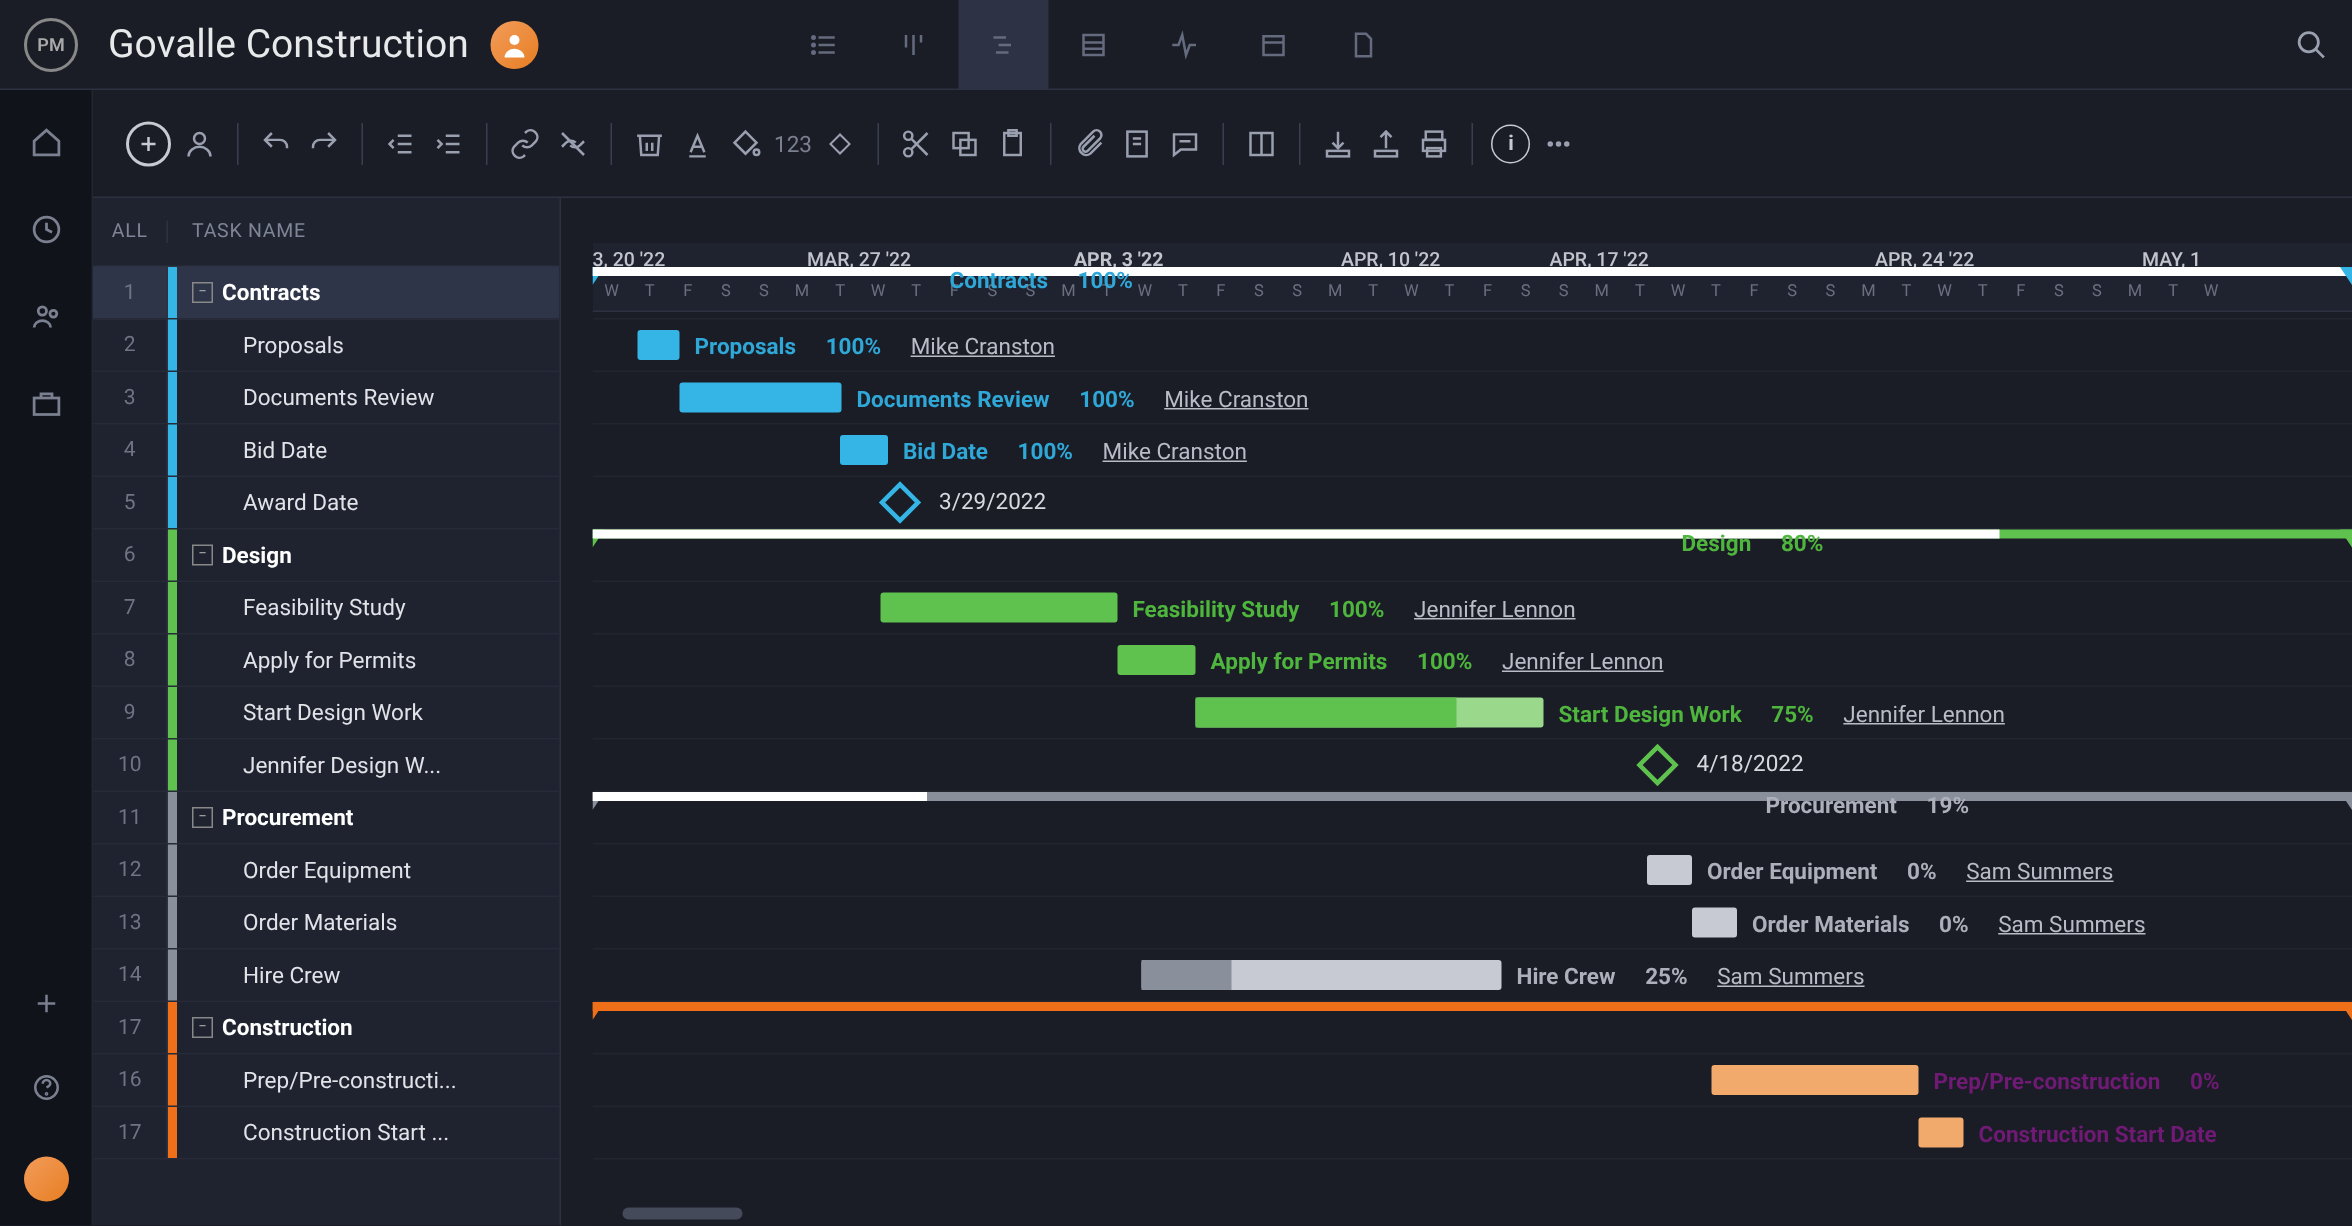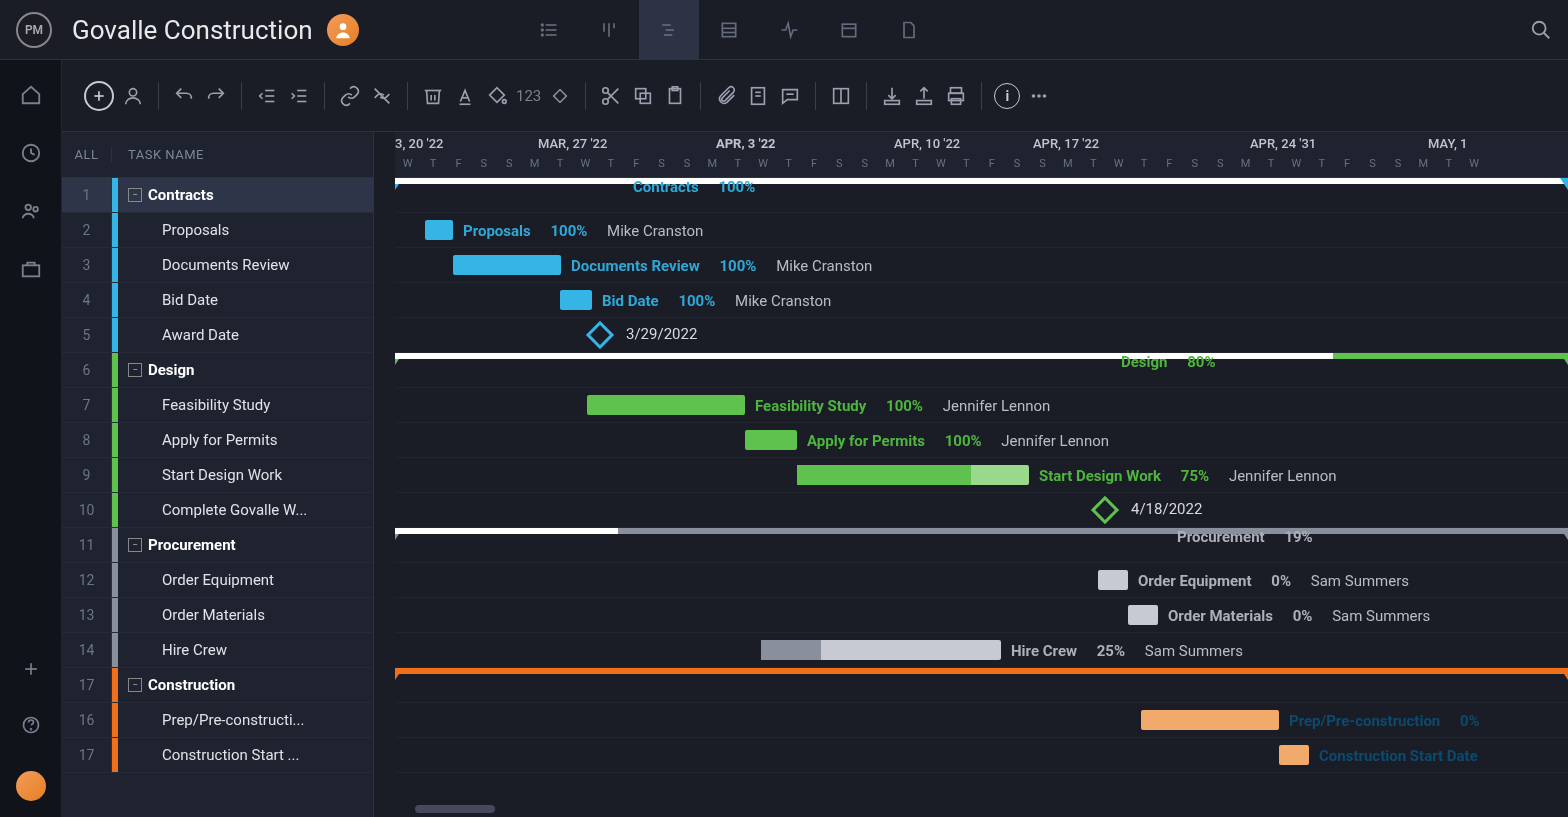--- a/index.html
+++ b/index.html
@@ -41,56 +41,56 @@
 .task-row.selected { background:#2e3548; }
 .rownum { width:50px; text-align:center; color:#6f7485; border-right:1px solid #2d3140; height:100%; display:flex; align-items:center; justify-content:center; font-size:14px; }
 .color-bar { width:6px; height:100%; }
 .expander { width:14px; height:14px; border:1px solid #888; margin:0 6px 0 10px; display:flex; align-items:center; justify-content:center; font-size:10px; color:#aaa; cursor:pointer; line-height:1; }
 .task-name { color:#e2e3e8; white-space:nowrap; overflow:hidden; text-overflow:ellipsis; flex:1; padding-right:6px; }
 .task-row.group .task-name { font-weight:700; color:#fff; }
 .task-row.child .indent { width:44px; }
 
 
 .gantt { flex:1; position:relative; background:#1a1d26; overflow:hidden; }
-.gantt-header { height:46px; border-bottom:1px solid #2d3140; position:relative; background:#1f2330; }
+.gantt-header { height:46px; border-bottom:1px solid #2d3140; position:relative; background:#1f2330;margin-top:30px; }
 .week-label { position:absolute; top:4px; font-size:13px; color:#c2c4cc; font-weight:500; }
 .day-row { position:absolute; bottom:0; left:0; right:0; height:20px; display:flex; }
 .day-cell { width:25.4px; font-size:11px; color:#6a6f80; text-align:center; }
 .gantt-body { position:absolute; top:46px; left:0; right:0; bottom:0; }
 .gantt-row { height:35px; position:relative; border-bottom:1px solid #22252f; }
 
 
 .bar { position:absolute; height:20px; top:7px; border-radius:2px; }
 .group-bar { height:12px; top:4px; }
 .group-bar::before,.group-bar::after { content:""; position:absolute; top:0; width:0; height:0; border-top:12px solid currentColor; }
 .group-bar::before { left:0; border-right:8px solid transparent; }
 .group-bar::after { right:0; border-left:8px solid transparent; }
 .group-bar-inner { position:absolute; top:0; height:6px; background:currentColor; left:0; right:0; }
 .group-progress { position:absolute; top:0; left:0; height:6px; background:#fff; }
 
 .bar-progress { position:absolute; left:0; top:0; bottom:0; }
 .bar-label { position:absolute; left:100%; margin-left:10px; white-space:nowrap; top:2px; font-size:15px; display:flex; gap:8px; align-items:baseline; }
 .bar-label .nm { font-weight:700; }
 .bar-label .pc { font-weight:700; }
-.bar-label .as { color:#b9bcc6; font-weight:400; }
+.bar-label .as { color:#b9bcc6; font-weight:400;text-decoration:underline; }
 
 .milestone { position:absolute; width:20px; height:20px; transform:rotate(45deg); top:7px; border:3px solid; background:#1a1d26; }
 .ms-label { position:absolute; white-space:nowrap; top:7px; font-size:15px; color:#d8d9df; }
 
 .hscroll { position:absolute; bottom:4px; left:20px; width:80px; height:8px; background:#454a5a; border-radius:4px; }
 
 
 .c-blue { background:#34b5e5; color:#34b5e5; }
 .c-blue-lbl .nm,.c-blue-lbl .pc { color:#2fa8d8; }
 .c-green { background:#5fc24e; color:#5fc24e; }
 .c-green-lbl .nm,.c-green-lbl .pc { color:#4eb53d; }
 .c-gray { background:#8a8f9c; color:#8a8f9c; }
 .c-gray-lbl .nm,.c-gray-lbl .pc { color:#adb0ba; }
 .c-orange { background:#f0701a; color:#f0701a; }
-.c-orange-lbl .nm,.c-orange-lbl .pc { color:#0c4a6e; }
+.c-orange-lbl .nm,.c-orange-lbl .pc { color:#701a75; }
 
 svg { display:block; }
 </style>
 </head>
 <body>
 
 <div class="topbar">
   <div class="logo">PM</div>
   <div class="project-title">Govalle Construction</div>
   <div class="avatar-sm">
@@ -420,21 +420,21 @@
         <div class="task-row child">
           <div class="rownum">9</div>
           <div class="color-bar c-green"></div>
           <div class="indent"></div>
           <div class="task-name">Start Design Work</div>
         </div>
         <div class="task-row child">
           <div class="rownum">10</div>
           <div class="color-bar c-green"></div>
           <div class="indent"></div>
-          <div class="task-name">Complete Govalle W...</div>
+          <div class="task-name">Jennifer Design W...</div>
         </div>
         <div class="task-row group">
           <div class="rownum">11</div>
           <div class="color-bar c-gray"></div>
           <div class="expander">−</div>
           <div class="task-name">Procurement</div>
         </div>
         <div class="task-row child">
           <div class="rownum">12</div>
           <div class="color-bar c-gray"></div>
@@ -474,21 +474,21 @@
       </div>
   </div>
   <div class="gantt">
     <div class="gantt-header">
       <div class="week-label" style="left:0">3, 20 '22</div>
       <div id="week-labels">
           <div class="week-label" style="left: 143px;">MAR, 27 '22</div>
           <div class="week-label" style="left: 321px; font-weight: bold;">APR, 3 '22</div>
           <div class="week-label" style="left: 499px;">APR, 10 '22</div>
           <div class="week-label" style="left: 638px;">APR, 17 '22</div>
-          <div class="week-label" style="left: 855px;">APR, 24 '31</div>
+          <div class="week-label" style="left: 855px;">APR, 24 '22</div>
           <div class="week-label" style="left: 1033px;">MAY, 1</div>
         </div>
       <div class="day-row" id="day-row">
           <div class="day-cell">W</div>
           <div class="day-cell">T</div>
           <div class="day-cell">F</div>
           <div class="day-cell">S</div>
           <div class="day-cell">S</div>
           <div class="day-cell">M</div>
           <div class="day-cell">T</div>

